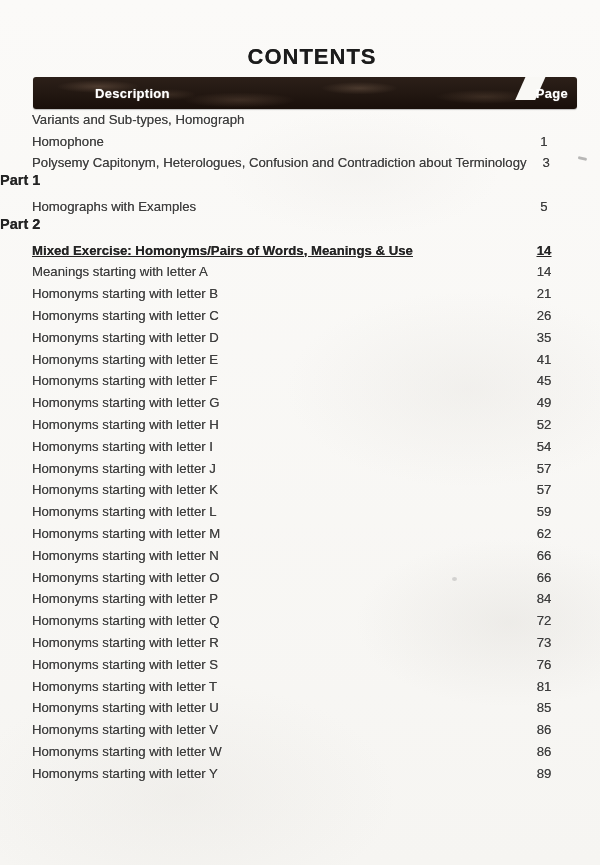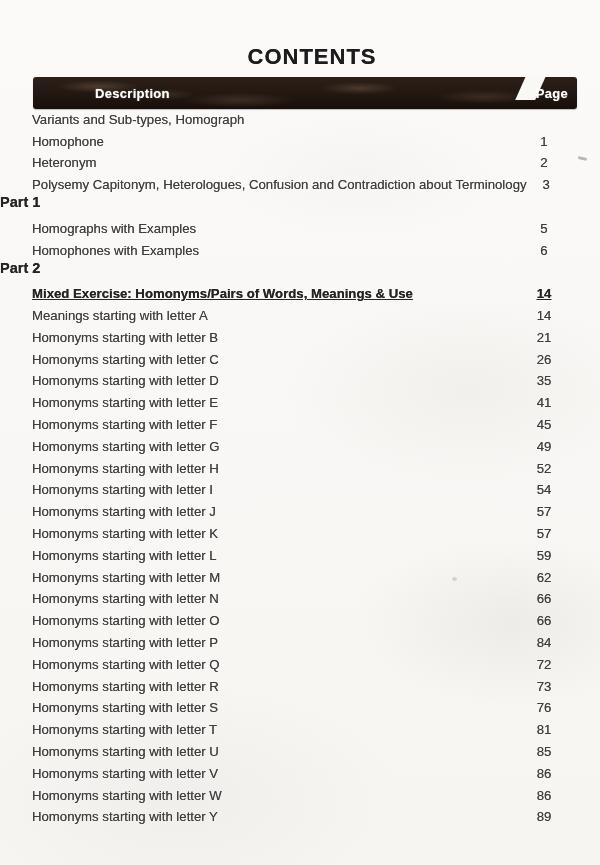--- a/index.html
+++ b/index.html
@@ -163,37 +163,29 @@
   <div class="toc">
       <div class="toc-row">
     <span class="label">Variants and Sub-types, Homograph</span>
     <span class="pg"></span>
   </div>
       <div class="toc-row">
     <span class="label">Homophone</span>
     <span class="pg">1</span>
   </div>
       <div class="toc-row">
-    <span class="label">Heteronym</span>
-    <span class="pg">2</span>
-  </div>
-      <div class="toc-row">
     <span class="label">Polysemy Capitonym, Heterologues, Confusion and Contradiction about Terminology</span>
     <span class="pg">3</span>
   </div>
       <div class="toc-section">
     <span>Part 1</span>
   </div>
       <div class="toc-row">
     <span class="label">Homographs with Examples</span>
     <span class="pg">5</span>
-  </div>
-      <div class="toc-row">
-    <span class="label">Homophones with Examples</span>
-    <span class="pg">6</span>
   </div>
       <div class="toc-section">
     <span>Part 2</span>
   </div>
       <div class="toc-row bold">
     <span class="label">Mixed Exercise: Homonyms/Pairs of Words, Meanings &amp; Use</span>
     <span class="pg">14</span>
   </div>
       <div class="toc-row">
     <span class="label">Meanings starting with letter A</span>

